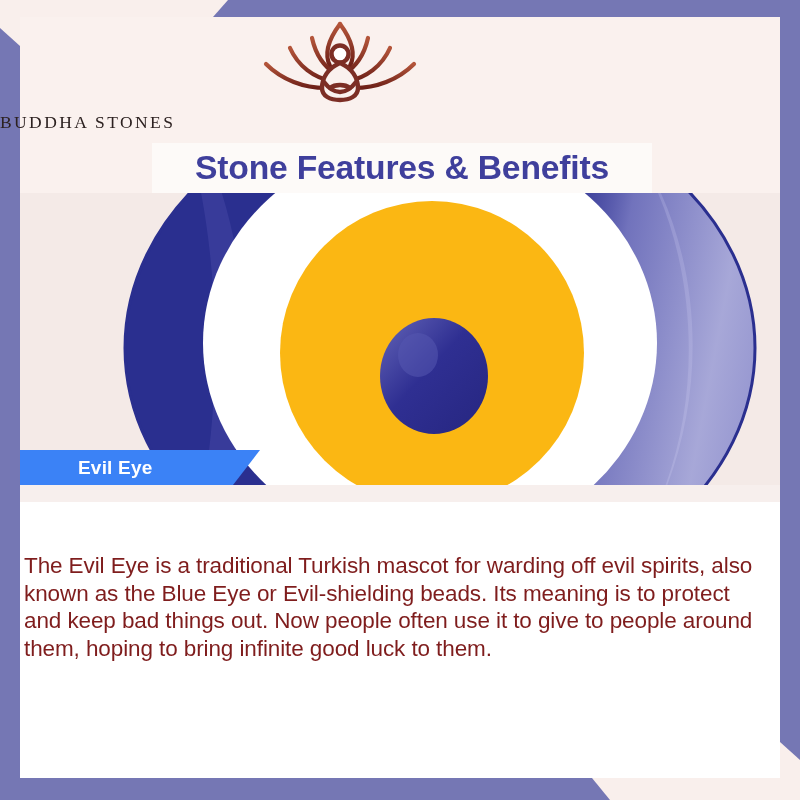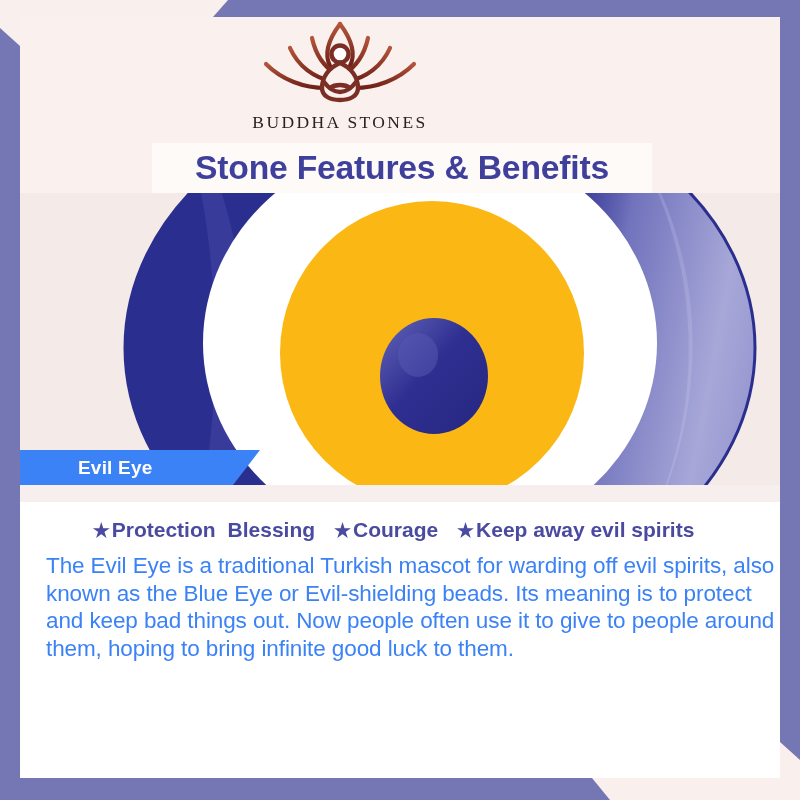--- a/index.html
+++ b/index.html
@@ -52,21 +52,20 @@
     left: 20px; top: 17px;
     width: 760px; height: 761px;
     background: #faf1ee;
   }
 
   
   .logo-wrap {
     position: absolute;
     left: 0; top: 18px;
     width: 680px;
-    text-align: center;
   }
   .logo-mark { display: block; margin: 0 auto; }
   .logo-word {
     margin-top: 2px;
     font-family: "Liberation Serif", serif;
     font-size: 17.5px;
     letter-spacing: 2.4px;
     color: #2c2120;
     font-weight: 400;
   }
@@ -147,23 +146,23 @@
     font-size: 21px;
     white-space: nowrap;
   }
   .features .star { font-size: 19px; margin-right: 2px; }
   .features .feat { margin-right: 12px; }
   .features .feat.tight { margin-right: 0; }
   .features .pair { margin-right: 13px; }
 
   .body-copy {
     position: absolute;
-    left: 26px; top: 50px;
+    left: 4px; top: 50px;
     width: 742px;
-    color: #3b82f6;
+    color: #7f1d1d;
     font-family: "Liberation Sans Narrow", "Liberation Sans", sans-serif;
     font-size: 22.5px;
     line-height: 27.5px;
     letter-spacing: -0.1px;
     text-align: left;
   }
 </style>
 </head>
 <body>
 
@@ -251,28 +250,17 @@
   </div>
 
   <div class="ribbon">
     <span class="ribbon-text">Evil Eye</span>
   </div>
 
   <div class="gap-strip"></div>
 
   <div class="content">
 
-    <div class="features">
-      <span class="pair">
-        <span class="star">★</span><span class="feat">Protection</span><span class="feat tight">Blessing</span>
-      </span>
-      <span class="pair">
-        <span class="star">★</span><span class="feat tight">Courage</span>
-      </span>
-      <span class="pair">
-        <span class="star">★</span><span class="feat tight">Keep away evil spirits</span>
-      </span>
-    </div>
 
     <div class="body-copy">The Evil Eye is a traditional Turkish mascot for warding off evil spirits, also known as the Blue Eye or Evil-shielding beads. Its meaning is to protect and keep bad things out. Now people often use it to give to people around them, hoping to bring infinite good luck to them.</div>
   </div>
 
 </div>
 
 </body></html>

